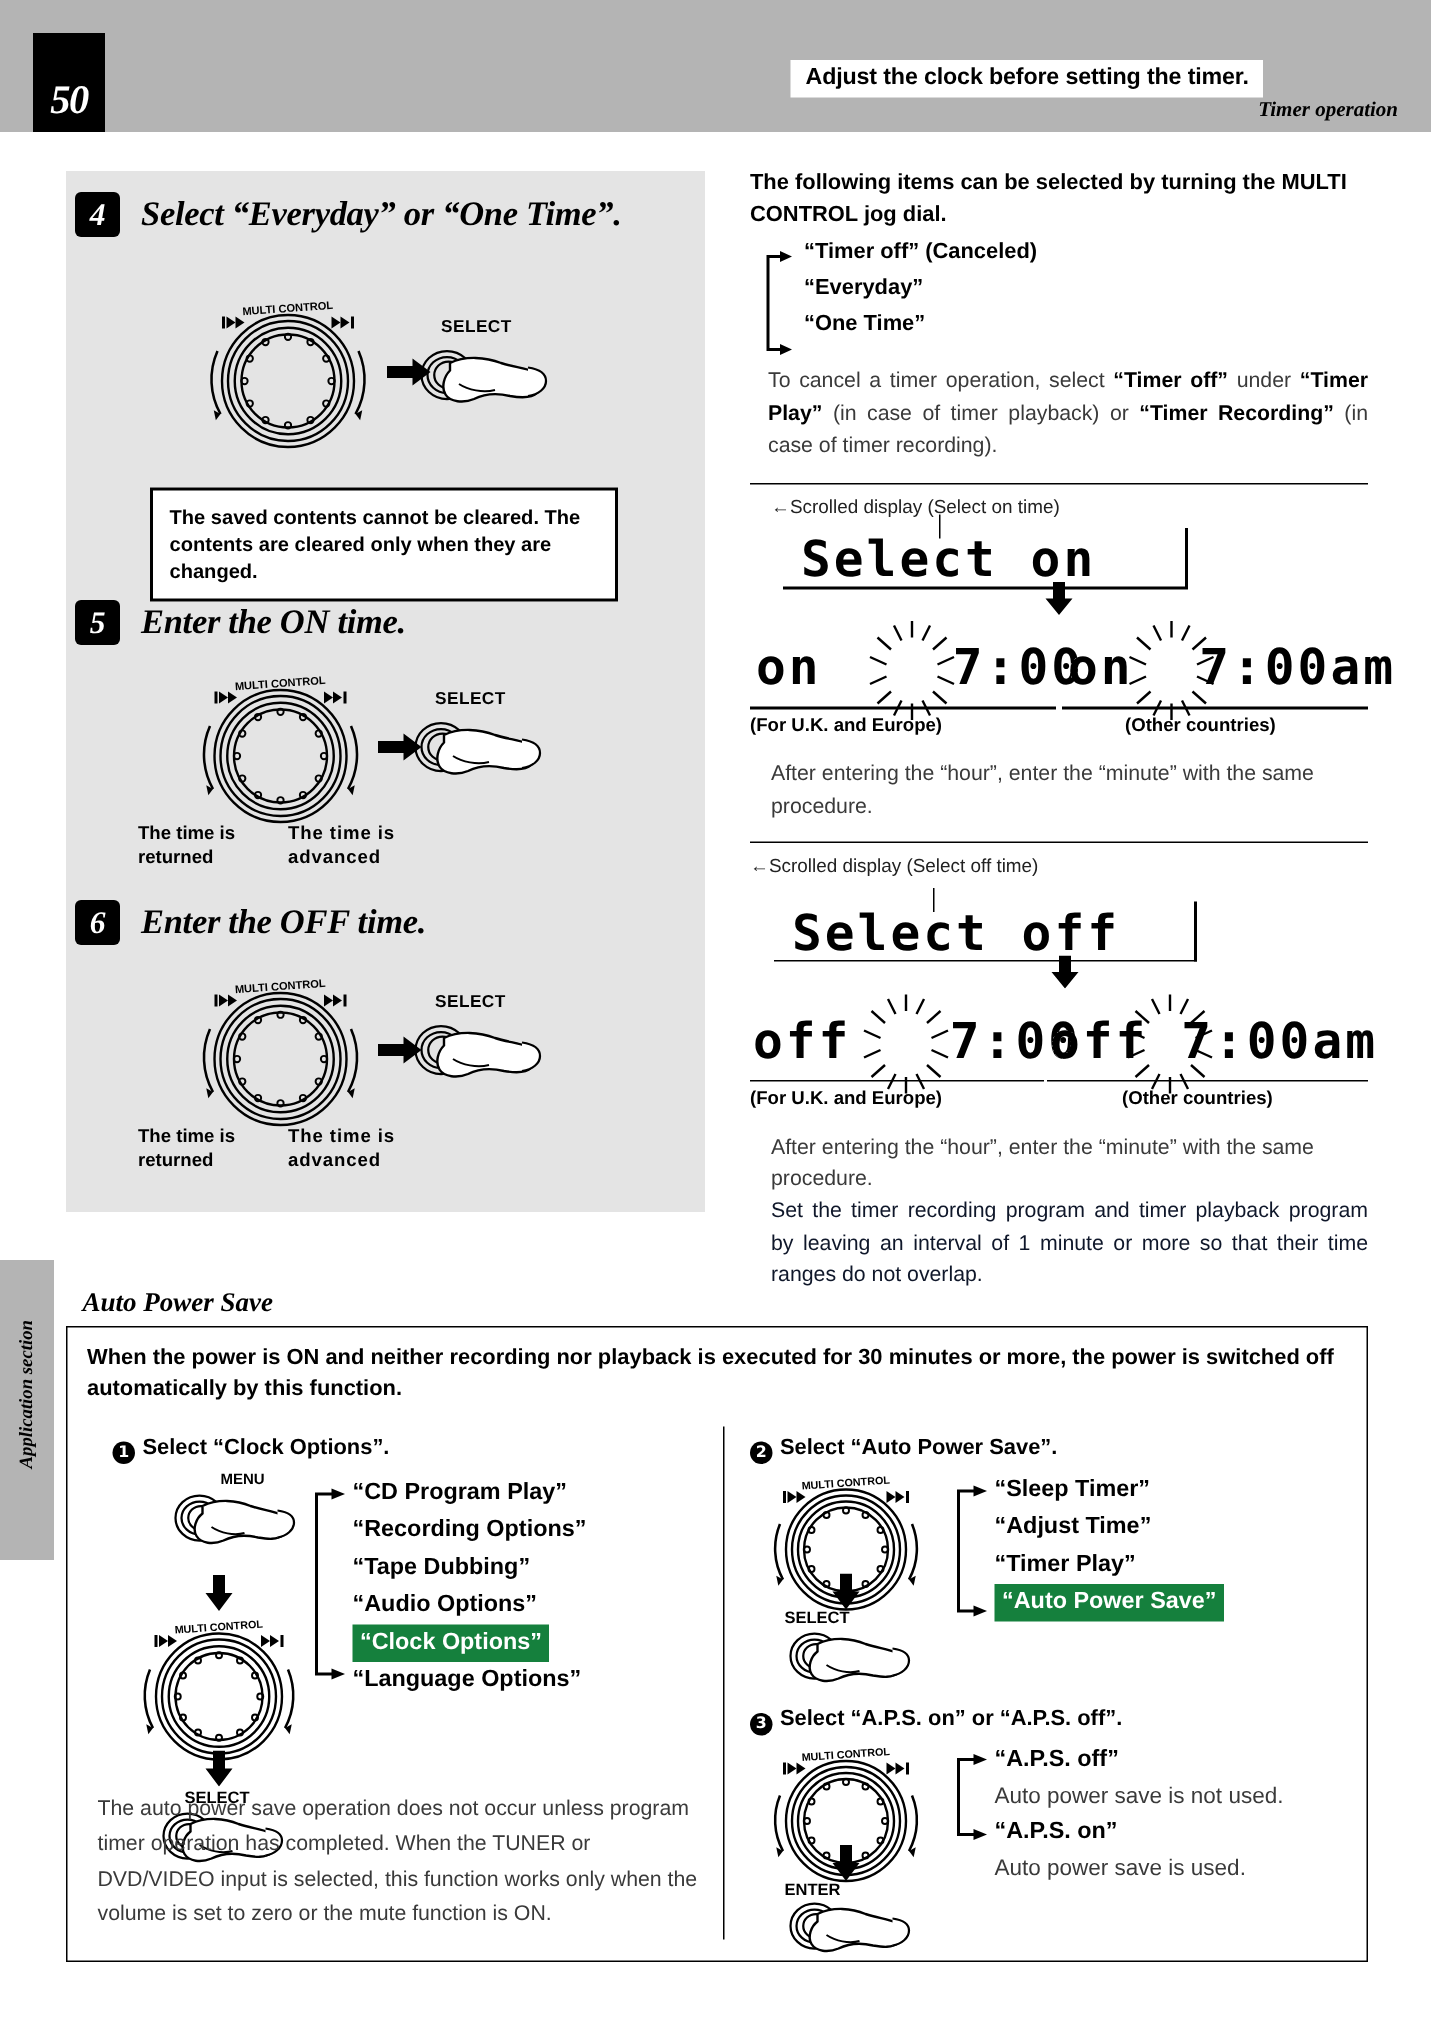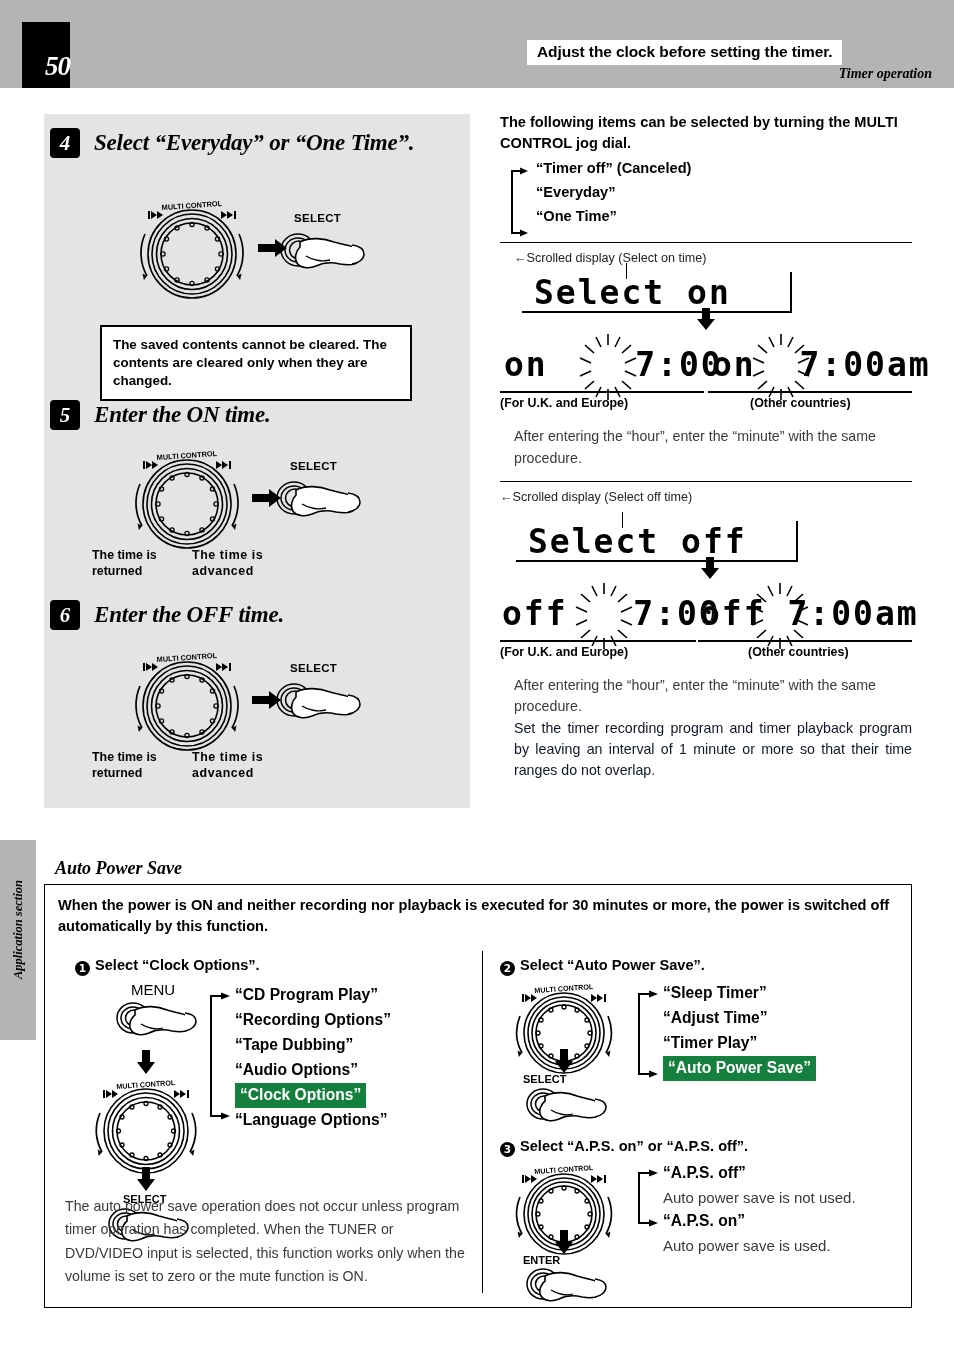--- a/index.html
+++ b/index.html
@@ -14,21 +14,21 @@
   }
 
   
   #header-band {
     position:absolute; left:0; top:0; width:954px; height:88px;
     background:#b4b4b4;
   }
   #page-number-box {
     position:absolute; left:22px; top:22px; width:48px; height:66px;
     background:#000; color:#fff;
-    display:flex; align-items:flex-end; justify-content:flex-end;
+    display:flex; align-items:flex-end; justify-content:center;
   }
   #page-number-box span {
     font-family:"Liberation Serif", serif;
     font-weight:bold; font-style:italic; font-size:27px;
     line-height:1; padding-bottom:8px; letter-spacing:-1px;
   }
   #header-title {
     position:absolute; left:527px; top:40px;
     background:#fff; padding:3px 9px 4px 10px;
     font-weight:bold; font-size:15.5px; letter-spacing:-0.1px;
@@ -397,20 +397,23 @@
     <svg class="bracket" height="74" viewBox="0 0 22 74">
       <path d="M14 6 H4 V68 H14" fill="none" stroke="#000" stroke-width="2"></path>
       <path d="M12 2.4 l8 3.6 l-8 3.6 z" fill="#000"></path>
       <path d="M12 64.4 l8 3.6 l-8 3.6 z" fill="#000"></path>
     </svg>
     <div class="rlist-item">“Timer off” (Canceled)</div>
     <div class="rlist-item">“Everyday”</div>
     <div class="rlist-item">“One Time”</div>
   </div>
 
+  <div class="rpara" style="margin-left:12px; width:400px;">
+    <span>To cancel a timer operation, select </span><b>“Timer off”</b><span> under </span><b>“Timer Play”</b><span> (in case of timer playback) or </span><b>“Timer Recording”</b><span> (in case of timer recording).</span>
+  </div>
 
   <hr class="rule">
 
   <div>
     <div class="scroll-note">
       <span style="font-weight:bold;">←</span><span>Scrolled display (Select on time)</span>
     </div>
 
     <div class="lcd-wrap" style="height:46px; margin-top:1px;">
       <div style="position:absolute; left:126px; top:-3px; width:1.4px; height:16px; background:#000;"></div>
@@ -549,21 +552,21 @@
 <div id="aps-title">Auto Power Save</div>
 <div id="aps-box">
   <div id="aps-lead">When the power is ON and neither recording nor playback is executed for 30 minutes or more, the power is switched off automatically by this function.</div>
   <div id="aps-divider"></div>
 
   <div class="substep-head" style="left:30px; top:72px;">
     <span class="circnum">1</span><span>Select “Clock Options”.</span>
   </div>
 
   <div style="position:absolute; left:68px; top:96px;">
-    <div style="font-weight:normal; font-size:15px; margin-left:18px;">MENU</div>
+    <div style="font-weight:bold; font-size:10px; margin-left:34px;">MENU</div>
     <svg width="106" height="52" viewBox="0 0 106 52" style="margin-top:-1px">
       <g fill="none" stroke="#000" stroke-width="1.5">
         <ellipse cx="20" cy="21" rx="16" ry="15"></ellipse>
           <ellipse cx="20" cy="21" rx="12" ry="11"></ellipse>
         <ellipse cx="21" cy="21" rx="8.5" ry="8"></ellipse>
       </g>
       <path d="M22 13 c10 -5 23 -4 32 0 c9 3 15 3 21 6 c5 3 5 10 1 13 c-4 4 -11 3 -17 2 c-8 -2 -15 -2 -23 2 c-7 3 -15 2 -18 -3 c-3 -5 0 -12 4 -15 z" fill="#fff" stroke="#000" stroke-width="1.6"></path>
       <path d="M72 16 c7 1 11 4 11 8 c0 5 -5 9 -11 10" fill="#fff" stroke="#000" stroke-width="1.5"></path>
       <path d="M28 27 c6 4 15 6 22 4" fill="none" stroke="#000" stroke-width="1.3"></path>
     </svg>

